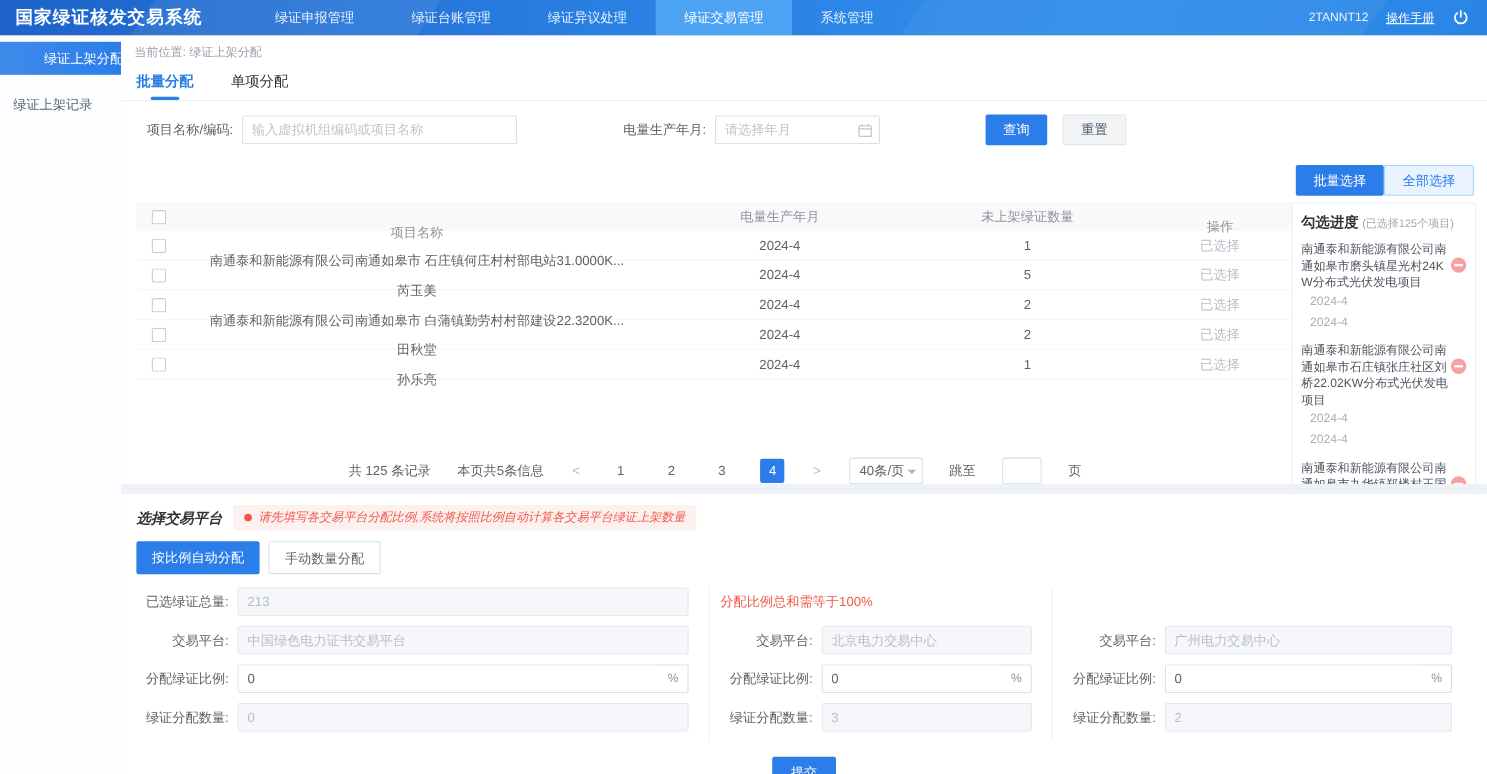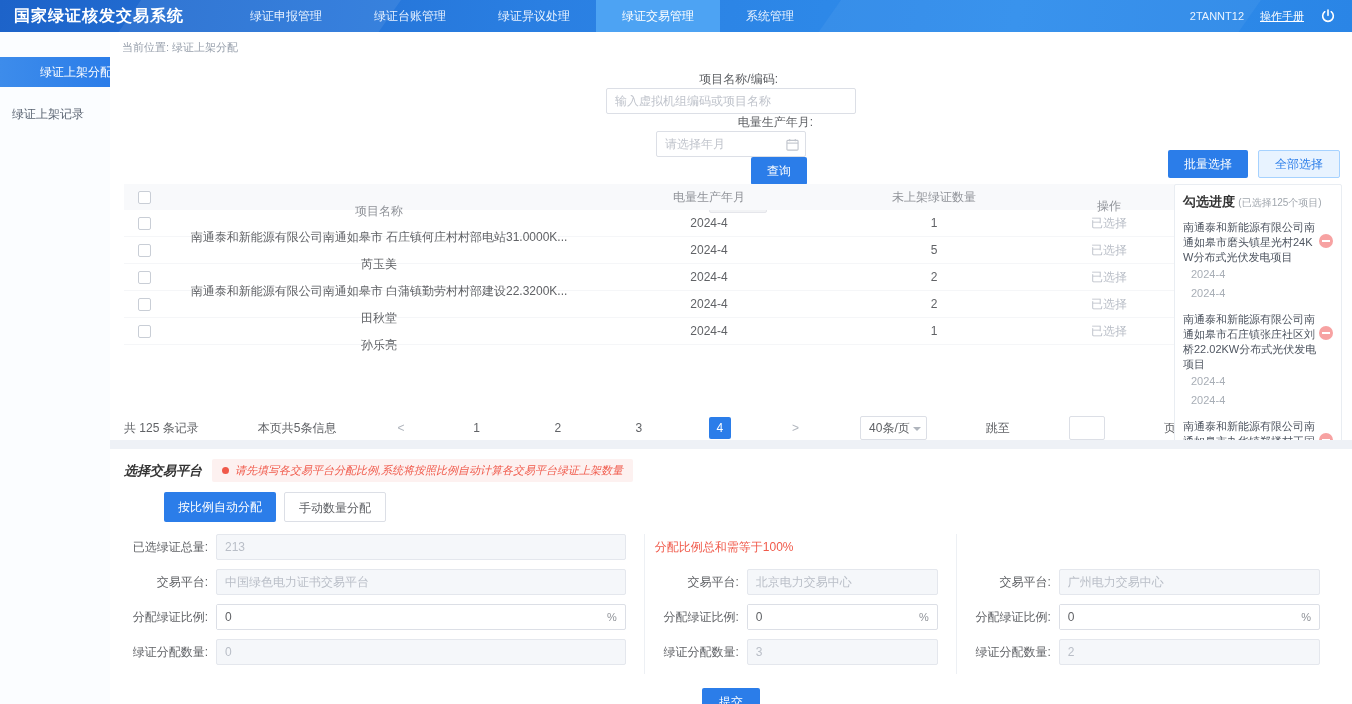--- a/index.html
+++ b/index.html
@@ -20,70 +20,70 @@
   .nav-item { padding:0 26px; line-height:32px; color:#e8f2ff; font-size:12px; cursor:pointer; white-space:nowrap; }
   .nav-item.active { background:#4da3f3; color:#fff; }
   .header-right { margin-left:auto; display:flex; align-items:center; gap:16px; padding-right:16px; z-index:2; }
   .username { color:#eaf4ff; font-size:11px; }
   .manual-link { color:#fff; font-size:11px; text-decoration:underline; cursor:pointer; }
   .power-icon { width:16px; height:16px; cursor:pointer; display:block; }
 
   
   .sidebar { position:absolute; top:32px; left:0; width:110px; height:672px; background:#fbfdff; z-index:20; }
   .side-item { height:30px; line-height:30px; padding-left:12px; font-size:12px; color:#5a6472; cursor:pointer; margin-top:12px; white-space:nowrap; }
-  .side-item.active { background:linear-gradient(90deg,#3d8ceb,#2b7de9); color:#fff; margin-top:25px;padding-left:40px; }
+  .side-item.active { background:linear-gradient(90deg,#3d8ceb,#2b7de9); color:#fff; margin-top:6px;padding-left:40px; }
   .deco1,.deco2,.deco3 { position:absolute; background:rgba(64,144,239,.14); transform:rotate(-35deg); }
   .deco1 { left:-70px; bottom:-10px; width:260px; height:46px; background:rgba(64,144,239,.22);}
   .deco2 { left:-40px; bottom:60px; width:220px; height:30px; }
   .deco3 { left:-90px; bottom:-60px; width:300px; height:70px; background:rgba(64,144,239,.30);}
 
   
   .main { position:absolute; top:32px; left:110px; width:1242px; height:672px; background:#fff; }
   .breadcrumb { padding:8px 0 4px 12px; font-size:11px; color:#98a0ac; }
   .tabs { display:flex; gap:34px; padding:6px 0 0 14px; border-bottom:1px solid #eef0f4; }
   .tab { font-size:13px; color:#333; padding-bottom:8px; cursor:pointer; position:relative; }
   .tab.active { color:#2b7de9; font-weight:bold; }
   .tab.active:after { content:""; position:absolute; bottom:0; left:50%; transform:translateX(-50%); width:26px; height:3px; border-radius:2px; background:#2b7de9; }
 
   .section-head { display:flex; align-items:center; gap:10px; padding:12px 0 0 14px; }
   .section-title { font-size:13px; font-weight:bold; color:#333; white-space:nowrap; }
   .warn-pill { background:#fdf1f0; color:#f0594a; font-size:11px; padding:4px 10px; border-radius:2px; display:flex; align-items:center; gap:6px; white-space:nowrap; }
   .warn-dot { width:7px; height:7px; border-radius:50%; background:#f0594a; display:inline-block; }
 
-  .filter-row { display:flex; align-items:center; padding:12px 0 10px 0;flex-direction:column; }
+  .filter-row { display:flex; align-items:center; padding:12px 0 10px 0; }
   .f-label { width:110px; text-align:right; color:#606266; font-size:12px; padding-right:8px; white-space:nowrap; }
   .text-input { height:26px; border:1px solid #dcdfe6; border-radius:2px; font-size:12px; padding:0 8px; color:#333; outline:none; font-family:inherit; }
   .text-input::placeholder { color:#c0c4cc; }
   .name-input { width:250px; }
   .date-wrap { position:relative; }
   .date-input { width:150px; padding-right:26px; }
   .cal-icon { position:absolute; right:7px; top:7px; }
   .btn { height:28px; border:none; border-radius:2px; font-size:12px; padding:0 16px; cursor:pointer; font-family:inherit; }
   .btn-primary { background:#2b7de9; color:#fff; }
   .btn-plain { background:#f2f3f5; color:#4e5969; border:1px solid #e5e6eb; }
   .btn-light { background:#e8f3ff; color:#2b7de9; border:1px solid #a6d2ff; }
   .search-btn { margin-left:96px; }
   .reset-btn { margin-left:14px; }
-  .right-actions { position:absolute; right:12px; top:118px; display:flex; gap:10px; z-index:5; }
+  .right-actions { position:absolute; right:12px; top:118px; display:flex; z-index:5; }
 
   
   .table { position:absolute; left:14px; top:152px; width:1052px; }
   .tr { display:flex; align-items:center; height:27px; border-bottom:1px solid #f5f6f8; font-size:12px; color:#606266; }
   .tr.thead { background:#f8f9fb; color:#909399; border-bottom:none; height:26px; }
   .td { text-align:center; overflow:hidden; white-space:nowrap; text-overflow:ellipsis; }
   .td-cb { width:40px; display:flex; justify-content:center; }
   .td-name { width:430px;margin-top:28px; }
   .td-month { width:230px; }
   .td-qty { width:220px; }
   .td-op { width:130px; color:#b9bec7; }
   .thead .td-op { color:#909399;margin-top:19px; }
   .checkbox { width:13px; height:13px; border:1px solid #c9ced6; border-radius:2px; background:#fff; cursor:pointer; }
 
   
-  .pagination { position:absolute; left:14px; top:384px; width:1052px; display:flex; justify-content:space-between; align-items:center; gap:24px; font-size:12px; color:#606266; }
+  .pagination { position:absolute; left:14px; top:384px; width:1052px; display:flex; justify-content:center; align-items:center; gap:24px; font-size:12px; color:#606266; }
   .pg-arrow { color:#b0b5bd; cursor:pointer; padding:0 2px; }
   .pg-num { min-width:22px; height:22px; line-height:22px; text-align:center; cursor:pointer; border-radius:2px; }
   .pg-num.active { background:#2b7de9; color:#fff; }
   .pg-size { border:1px solid #dcdfe6; border-radius:2px; height:24px; line-height:22px; padding:0 16px 0 8px; position:relative; color:#606266; cursor:pointer; }
   .pg-size:after { content:""; position:absolute; right:5px; top:10px; border:4px solid transparent; border-top-color:#b0b5bd; }
   .jump-input { width:36px; height:24px; border:1px solid #dcdfe6; border-radius:2px; outline:none; text-align:center; font-family:inherit; }
 
   
   .sel-panel { position:absolute; right:10px; top:152px; width:168px; height:298px; border:1px solid #e9edf2; border-radius:2px; padding:8px 8px 0 8px; overflow:hidden; background:#fff; }
   .sel-title { font-size:13px; font-weight:bold; color:#333; }
@@ -92,21 +92,21 @@
   .sel-name { font-size:11px; color:#4e5560; line-height:15px; word-break:break-all; }
   .del-icon { position:absolute; right:0; top:14px; width:14px; height:14px; border-radius:50%; background:#f7a2a2; cursor:pointer; }
   .del-icon:after { content:""; position:absolute; left:3px; top:6px; width:8px; height:2px; background:#fff; }
   .sel-date { font-size:11px; color:#a8aeb6; line-height:19px; padding-left:8px; }
 
   
   .gap-band { position:absolute; left:0; top:408px; width:1242px; height:9px; background:#eef1f6; }
 
   
   .platform-card { position:absolute; left:0; top:417px; width:1242px; height:287px; background:#fff; padding:10px 14px 0 14px; }
-  .mode-tabs { display:flex; gap:8px; margin-top:10px;margin-left:40px; }
+  .mode-tabs { display:flex; gap:8px; margin-top:10px; }
   .mode-tab { height:30px; line-height:30px; padding:0 14px; font-size:12px; border-radius:2px; cursor:pointer; }
   .mode-tab.active { background:#2b7de9; color:#fff; }
   .mode-tab.inactive { background:#fff; color:#606266; border:1px solid #dcdfe6; }
   .form-area { display:flex; margin-top:12px; }
   .form-col { padding-right:18px; }
   .form-col.c1 { width:528px; }
   .form-col.c2 { width:312px; border-left:1px solid #edf0f4; padding-left:10px; }
   .form-col.c3 { width:388px; border-left:1px solid #edf0f4; padding-left:10px; }
   .form-row { display:flex; align-items:center; margin-bottom:9px; height:26px; }
   .fl { width:92px; min-width:92px; text-align:right; padding-right:8px; color:#606266; font-size:12px; white-space:nowrap; }
@@ -150,20 +150,24 @@
     <div class="side-item">绿证上架记录</div>
   </div>
   <div class="deco2"></div>
   <div class="deco1"></div>
   <div class="deco3"></div>
 
   <div class="main">
 
     <div class="breadcrumb">当前位置: 绿证上架分配</div>
 
+    <div class="tabs">
+      <div class="tab active">批量分配</div>
+      <div class="tab">单项分配</div>
+    </div>
 
 
     <div class="filter-row">
       <span class="f-label">项目名称/编码:</span>
       <input class="text-input name-input" placeholder="输入虚拟机组编码或项目名称" style="">
       <span class="f-label" style="width:180px">电量生产年月:</span>
       <span class="date-wrap">
         <input class="text-input date-input" placeholder="请选择年月" style="">
         <svg class="cal-icon" width="13" height="13" viewBox="0 0 14 14">
           <rect x="1" y="2.5" width="12" height="10.5" rx="1" fill="none" stroke="#c0c4cc" stroke-width="1.2"></rect>

